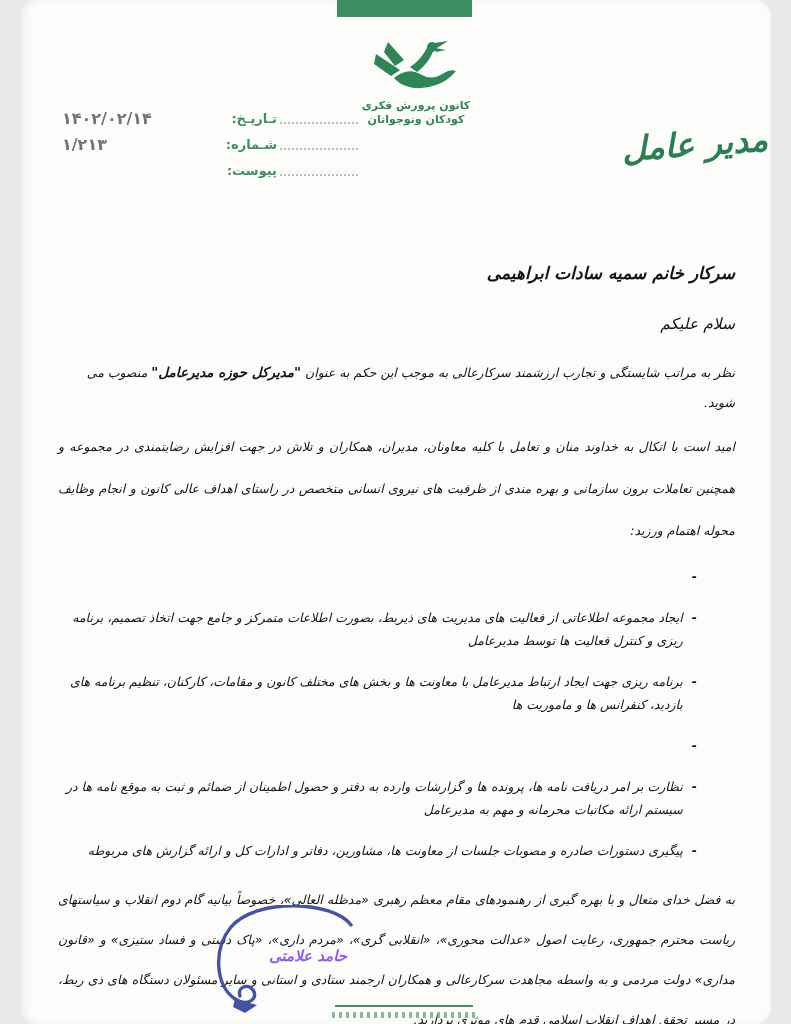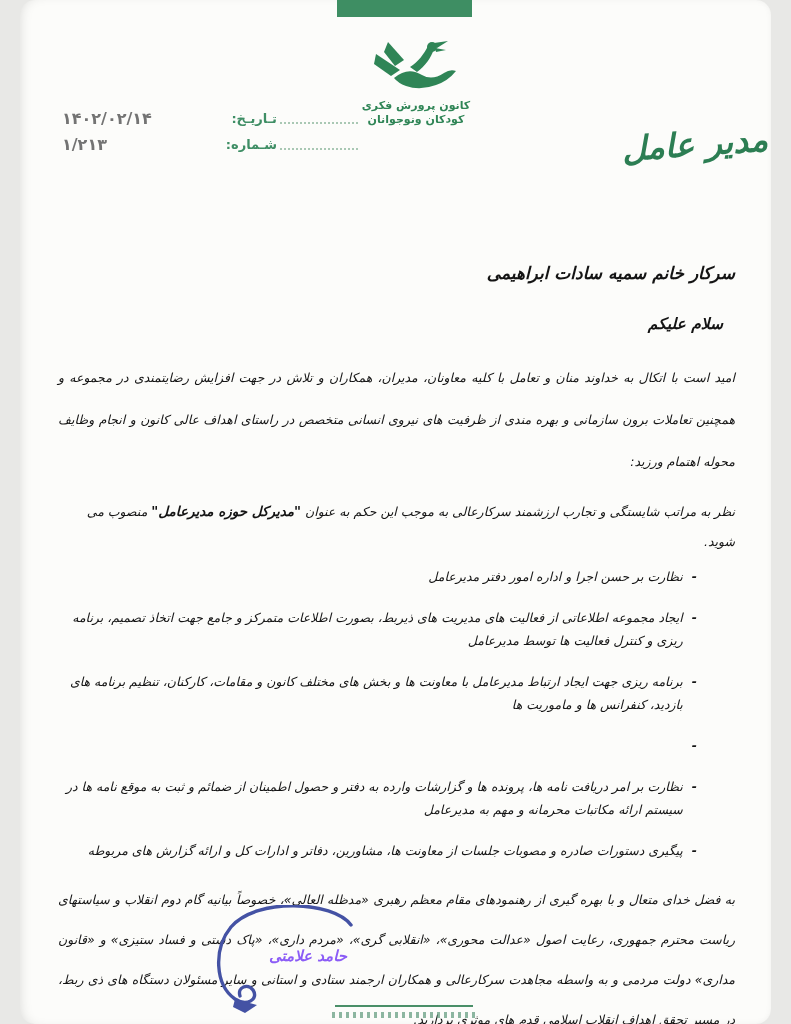--- a/index.html
+++ b/index.html
@@ -23,21 +23,21 @@
   
   .meta{position:absolute;left:42px;top:110px;width:296px;direction:rtl;}
   .meta-row{display:flex;align-items:center;height:17px;margin-bottom:9px;}
   .meta-dots{flex:0 0 78px;border-bottom:2px dotted #a9c8b4;height:9px;margin-left:3px;}
   .meta-label{color:#3f8e65;font-size:13px;font-weight:bold;white-space:nowrap;letter-spacing:1px;}
   .meta-spacer{flex:1;}
   .meta-value{color:#737373;font-size:16px;font-weight:bold;white-space:nowrap;direction:ltr;}
   
   .content{position:absolute;top:256px;right:36px;left:38px;direction:rtl;color:#141414;}
   .recipient{font-size:17px;font-weight:bold;font-style:italic;margin:7px 0 32px;}
-  .greeting{font-size:15.5px;font-weight:bold;font-style:italic;margin:0 12px 24px;}
+  .greeting{font-size:15.5px;font-weight:normal;font-style:italic;margin:0 0 24px;}
   .para{font-size:12.5px;font-style:italic;}
   .appoint{line-height:30px;margin:0 0 8px;text-align:right;}
   .appoint b{font-size:13.5px;}
   .hope{line-height:42px;margin:0 0 13px;text-align:justify;text-align-last:right;}
   .duties{margin:0;padding:0 38px 0 0;}
   .duty{display:flex;gap:9px;line-height:23px;margin-bottom:18px;font-size:12.5px;font-style:italic;}
   .duty .dash{flex:0 0 auto;font-weight:bold;}
   .closing{line-height:40px;margin:4px 0 0;text-align:justify;text-align-last:right;}
   
   .signature{position:absolute;left:185px;top:905px;width:160px;height:112px;}
@@ -87,34 +87,39 @@
       <span class="meta-label">تـاریـخ:</span>
       <span class="meta-spacer"></span>
       <span class="meta-value">۱۴۰۲/۰۲/۱۴</span>
     </div>
     <div class="meta-row">
       <span class="meta-dots"></span>
       <span class="meta-label">شـماره:</span>
       <span class="meta-spacer"></span>
       <span class="meta-value">۱/۲۱۳</span>
     </div>
+    <div class="meta-row">
+      <span class="meta-dots"></span>
+      <span class="meta-label">پیوست:</span>
+      <span class="meta-spacer"></span>
+      <span class="meta-value"></span>
+    </div>
   </div>
 
   <div class="content">
     <div class="recipient">سرکار خانم سمیه سادات ابراهیمی</div>
     <div class="greeting">سلام علیکم</div>
 
+    <p class="para appoint"><span>نظر به مراتب شایستگی و تجارب ارزشمند سرکارعالی به موجب این حکم به عنوان </span><b>"مدیرکل حوزه مدیرعامل"</b><span> منصوب می شوید.</span></p>
+
     <p class="para hope">امید است با اتکال به خداوند منان و تعامل با کلیه معاونان، مدیران، همکاران و تلاش در جهت افزایش رضایتمندی در مجموعه و همچنین تعاملات برون سازمانی و بهره مندی از ظرفیت های نیروی انسانی متخصص در راستای اهداف عالی کانون و انجام وظایف محوله اهتمام ورزید:</p>
-
-    <p class="para appoint"><span>نظر به مراتب شایستگی و تجارب ارزشمند سرکارعالی به موجب این حکم به عنوان </span><b>"مدیرکل حوزه مدیرعامل"</b><span> منصوب می شوید.</span></p>
 
     <div class="duties">
       <div class="duty">
         <span class="dash">-</span>
-        <span>نظارت بر حسن اجرا و اداره امور دفتر مدیرعامل</span>
       </div>
       <div class="duty">
         <span class="dash">-</span>
         <span>ایجاد مجموعه اطلاعاتی از فعالیت های مدیریت های ذیربط، بصورت اطلاعات متمرکز و جامع جهت اتخاذ تصمیم، برنامه ریزی و کنترل فعالیت ها توسط مدیرعامل</span>
       </div>
       <div class="duty">
         <span class="dash">-</span>
         <span>برنامه ریزی جهت ایجاد ارتباط مدیرعامل با معاونت ها و بخش های مختلف کانون و مقامات، کارکنان، تنظیم برنامه های بازدید، کنفرانس ها و ماموریت ها</span>
       </div>
       <div class="duty">

